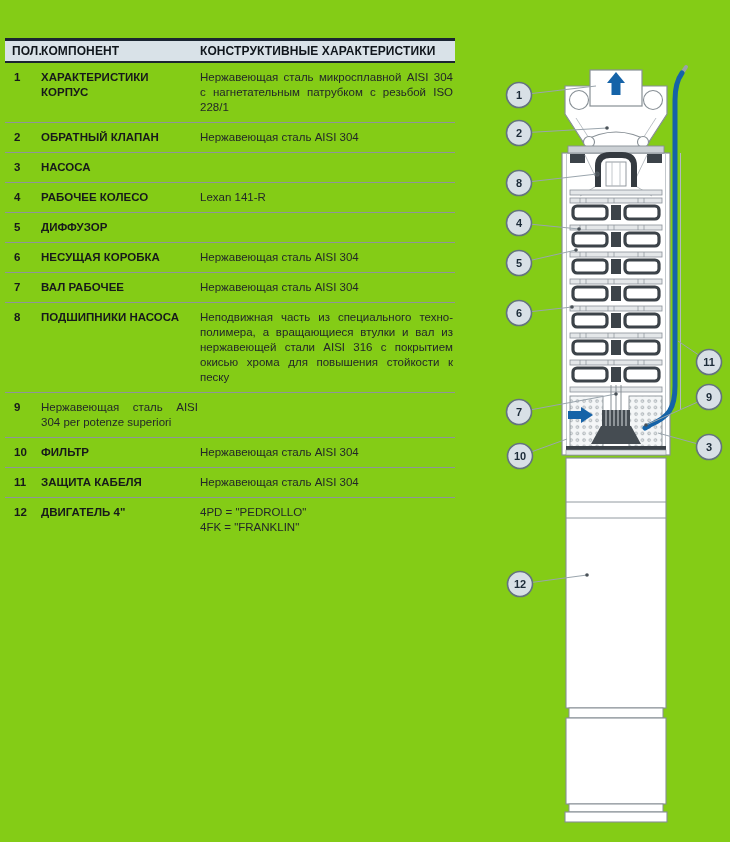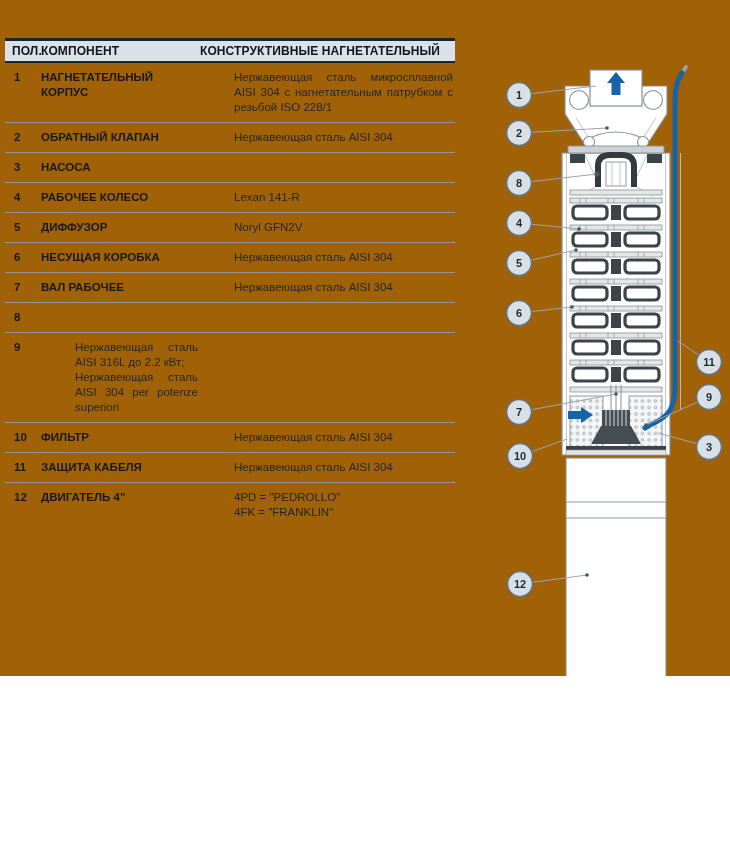--- a/index.html
+++ b/index.html
@@ -1,55 +1,55 @@
 <!DOCTYPE html>
 <html><head>
 <meta charset="utf-8">
 <style>
   html,body{margin:0;padding:0;}
   body{background:#fff;}
   .page{
-    position:relative;width:730px;height:676px;background:#a16207;overflow:hidden;
+    position:relative;width:730px;height:842px;background:#84cc16;overflow:hidden;
     font-family:"Liberation Sans",sans-serif;color:#17191b;
   }
   
   .comp-table{position:absolute;left:5px;top:38px;width:450px;}
   .thead{
     display:grid;grid-template-columns:36px 159px 1fr;
     background:#d9e2e8;border-top:3px solid #1b2531;border-bottom:2px solid #1b2531;
     padding:3px 0;font-weight:bold;font-size:12px;color:#10161c;letter-spacing:.1px;
   }
   .h-pos{padding-left:7px;}
   .trow{
     display:grid;grid-template-columns:36px 159px 1fr;
     border-bottom:1px solid #8f9598;padding:7px 0;font-size:11.5px;line-height:15px;
   }
   .trow:last-child{border-bottom:none;}
   .c-pos{font-weight:bold;padding-left:9px;}
   .c-comp{font-weight:bold;padding-right:8px;}
-  .c-char{text-align:justify;color:#232729;padding-right:2px;margin-left:34px;}
+  .c-char{text-align:justify;color:#232729;padding-right:2px;}
   
   .diagram{position:absolute;left:490px;top:60px;width:240px;height:782px;}
   .callout-num{font-family:"Liberation Sans",sans-serif;font-size:11px;font-weight:bold;fill:#1c2b38;}
 </style>
 </head>
 <body>
 
 <div class="page">
 
   <div class="comp-table">
     <div class="thead" style="background: rgb(217, 226, 232);">
       <div class="h-pos">ПОЛ.</div>
       <div class="h-comp">КОМПОНЕНТ</div>
-      <div class="h-char">КОНСТРУКТИВНЫЕ НАГНЕТАТЕЛЬНЫЙ</div>
+      <div class="h-char">КОНСТРУКТИВНЫЕ ХАРАКТЕРИСТИКИ</div>
     </div>
     <div id="table-rows">
         <div class="trow">
           <div class="c-pos">1</div>
-          <div class="c-comp">НАГНЕТАТЕЛЬНЫЙ КОРПУС</div>
+          <div class="c-comp">ХАРАКТЕРИСТИКИ КОРПУС</div>
           <div class="c-char">
             <div>Нержавеющая сталь микросплавной AISI 304 с нагнетательным патрубком с резьбой ISO 228/1</div>
           </div>
         </div>
         <div class="trow">
           <div class="c-pos">2</div>
           <div class="c-comp">ОБРАТНЫЙ КЛАПАН</div>
           <div class="c-char">
             <div>Нержавеющая сталь AISI 304</div>
           </div>
@@ -61,45 +61,45 @@
         <div class="trow">
           <div class="c-pos">4</div>
           <div class="c-comp">РАБОЧЕЕ КОЛЕСО</div>
           <div class="c-char">
             <div>Lexan 141-R</div>
           </div>
         </div>
         <div class="trow">
           <div class="c-pos">5</div>
           <div class="c-comp">ДИФФУЗОР</div>
-          <div class="c-char">
-            <div>Noryl GFN2V</div>
-          </div>
         </div>
         <div class="trow">
           <div class="c-pos">6</div>
           <div class="c-comp">НЕСУЩАЯ КОРОБКА</div>
           <div class="c-char">
             <div>Нержавеющая сталь AISI 304</div>
           </div>
         </div>
         <div class="trow">
           <div class="c-pos">7</div>
           <div class="c-comp">ВАЛ РАБОЧЕЕ</div>
           <div class="c-char">
             <div>Нержавеющая сталь AISI 304</div>
           </div>
         </div>
         <div class="trow">
           <div class="c-pos">8</div>
+          <div class="c-comp">ПОДШИПНИКИ НАСОСА</div>
+          <div class="c-char">
+            <div>Неподвижная часть из специального техно-полимера, а вращающиеся втулки и вал из нержавеющей стали AISI 316 с покрытием окисью хрома для повышения стойкости к песку</div>
+          </div>
         </div>
         <div class="trow">
           <div class="c-pos">9</div>
           <div class="c-char">
-            <div>Нержавеющая сталь AISI 316L до 2.2 кВт;</div>
             <div>Нержавеющая сталь AISI 304 per potenze superiori</div>
           </div>
         </div>
         <div class="trow">
           <div class="c-pos">10</div>
           <div class="c-comp">ФИЛЬТР</div>
           <div class="c-char">
             <div>Нержавеющая сталь AISI 304</div>
           </div>
         </div>

